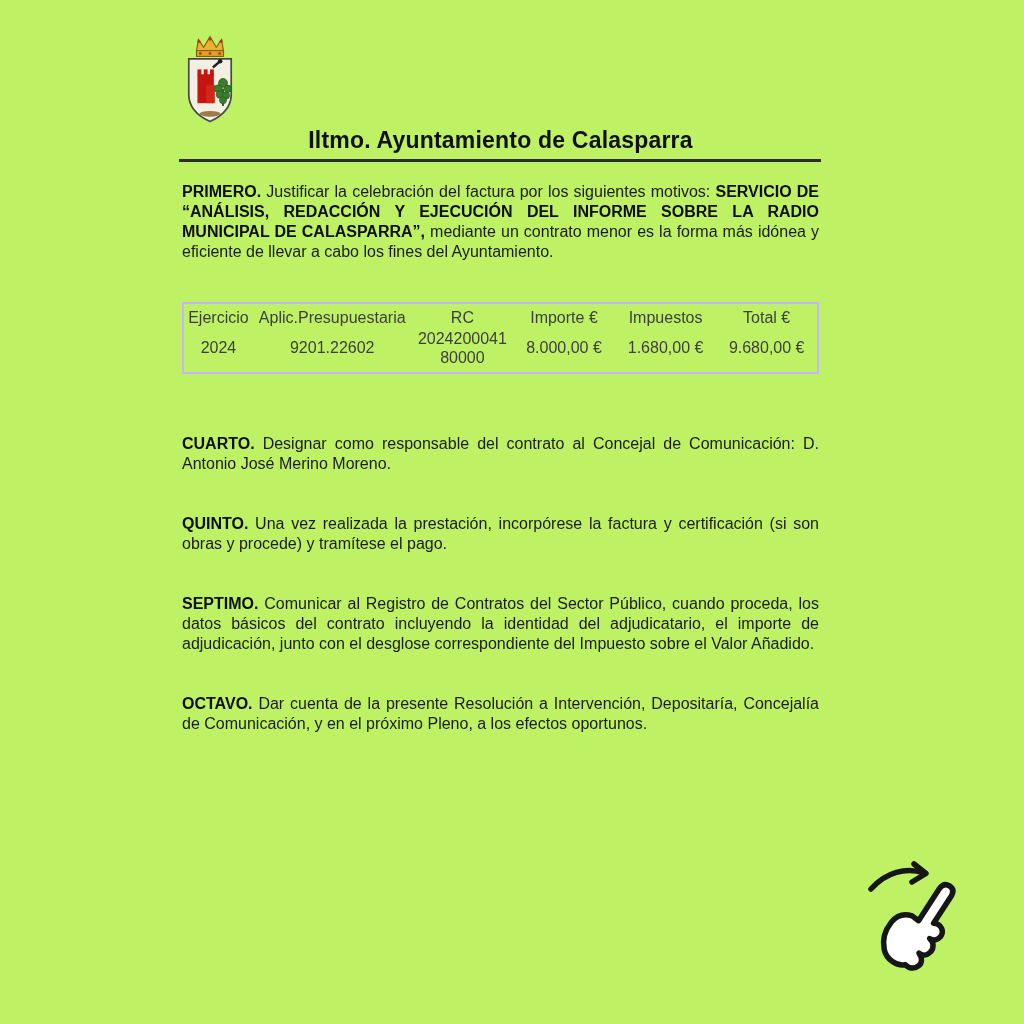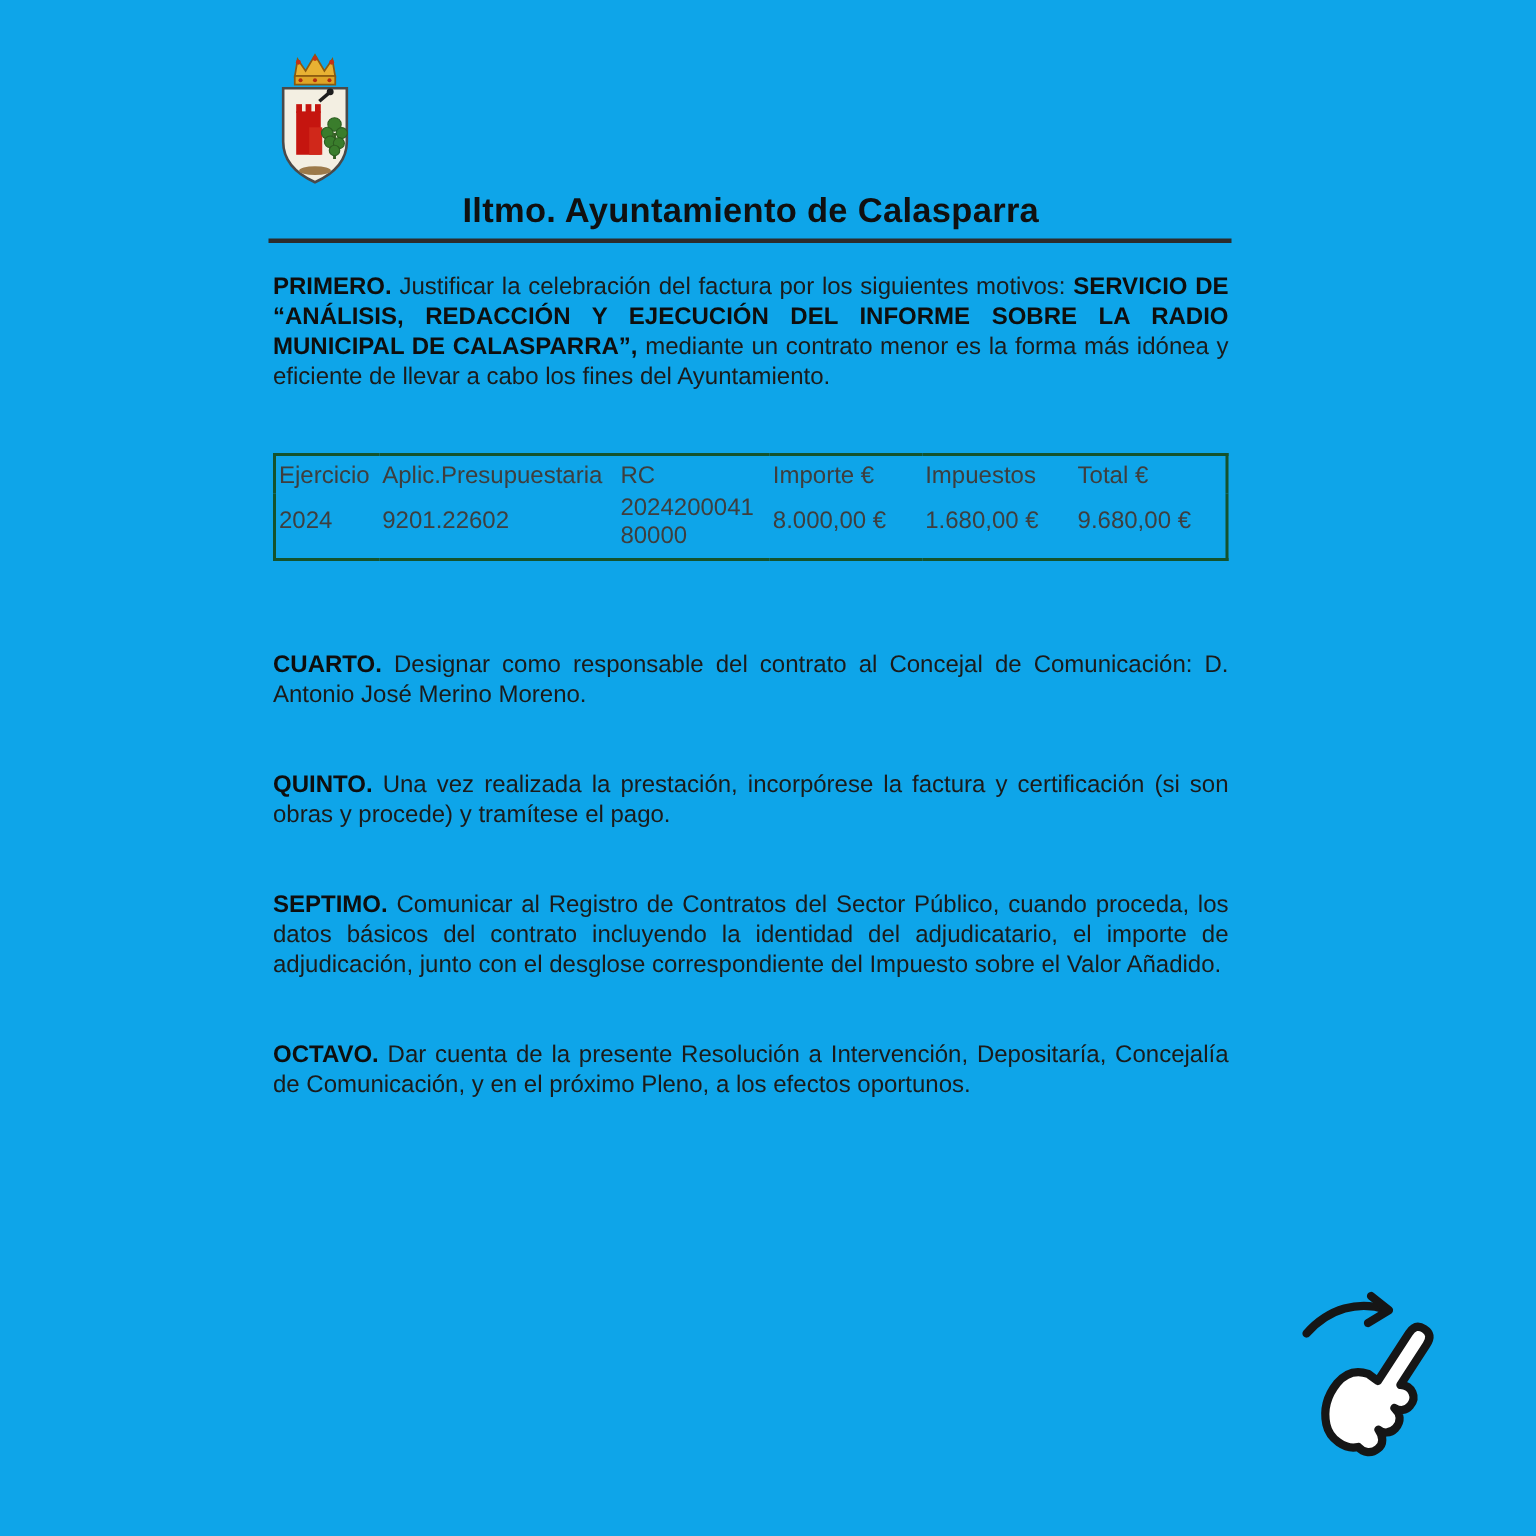--- a/index.html
+++ b/index.html
@@ -1,19 +1,19 @@
 <!DOCTYPE html>
 <html><head>
 <meta charset="utf-8">
 <style>
   html,body{margin:0;padding:0;background:#ffffff;}
   .page{
     position:relative;
     width:1024px;height:1024px;
-    background:#0ea5e9;
+    background:#bef264;
     overflow:hidden;
     font-family:"Liberation Sans", sans-serif;
     color:#1b1b1b;
   }
   
   .crest{position:absolute;left:183px;top:34px;}
   .doc-title{
     position:absolute;left:180px;top:127px;width:641px;
     margin:0;text-align:center;
     font-size:23px;font-weight:bold;color:#101010;letter-spacing:0.2px;
@@ -28,24 +28,24 @@
     font-size:16px;line-height:20px;text-align:justify;
   }
   .content p{margin:0 0 40px 0;}
   .content p .lbl{font-weight:bold;color:#0e0e0e;}
   .content p .boldrun{font-weight:bold;color:#0e0e0e;}
   #sec-tercero{margin-bottom:10px;}
   
   .budget-table{
     width:100%;
     border-collapse:collapse;
-    border:2px solid #14532d;
+    border:2px solid #c4b5fd;
     color:#3e3e3e;
     margin:0 0 60px 0;
-    text-align:left;
+    text-align:center;
   }
   .budget-table th{
     font-weight:normal;font-size:16px;padding:4px 2px 1px 2px;
   }
   .budget-table td{
     font-size:16px;padding:0px 2px 5px 2px;vertical-align:middle;
   }
   .rc-line{line-height:19px;}
   .col-ejercicio{width:11%;}
   .col-aplicacion{width:25%;}

